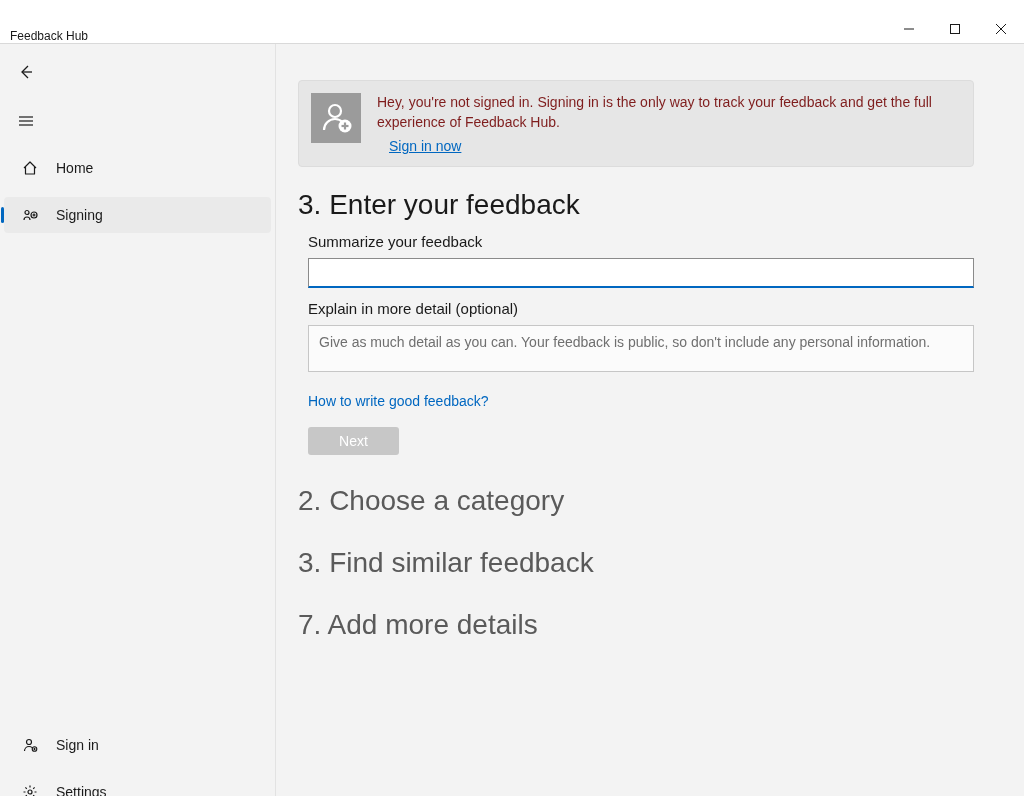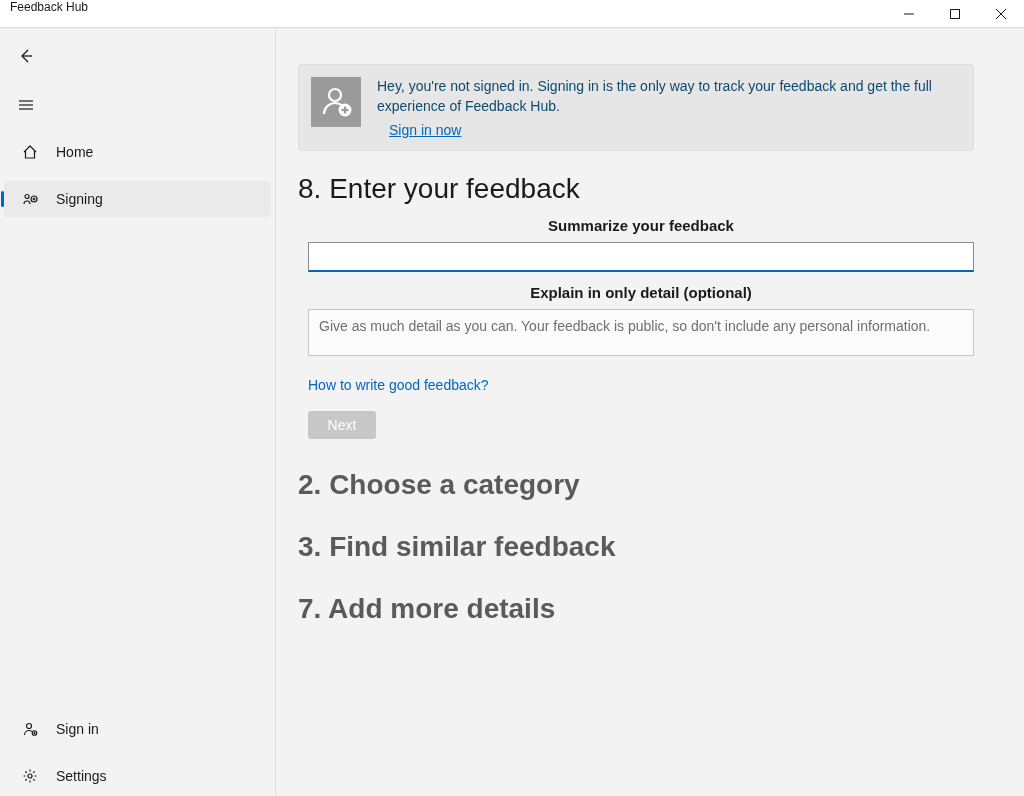--- a/index.html
+++ b/index.html
@@ -7,24 +7,24 @@
     margin: 0; padding: 0;
     width: 1024px; height: 796px;
     font-family: "Segoe UI", -apple-system, BlinkMacSystemFont, sans-serif;
     font-size: 14px;
     color: #1a1a1a;
     background: #ffffff;
     overflow: hidden;
   }
   
   .titlebar {
-    height: 28px;
+    height: 44px;
     border-bottom: 1px solid #d9d9d9;
     display: flex;
-    align-items: flex-start;
+    align-items: flex-end;
     background: #ffffff;
   }
   .titlebar .title {
     padding-left: 10px;
     font-size: 12px;
     color: #1a1a1a;
     flex: 0 0 auto;
   }
   .titlebar .spacer { flex: 1; }
   .win-ctrl {
@@ -106,43 +106,42 @@
     align-items: flex-start;
     margin-bottom: 22px;
   }
   .banner-icon {
     width: 50px; height: 50px;
     background: #9b9b9b;
     display:flex; align-items:center; justify-content:center;
     flex: 0 0 auto;
   }
   .banner-icon svg { width: 36px; height: 36px; }
-  .banner-text { font-size: 14px; line-height: 1.4; color: #0c4a6e; }
+  .banner-text { font-size: 14px; line-height: 1.4; color: #7f1d1d; }
   .banner-link {
     color: #0067c0;
     text-decoration: underline;
     display: inline-block;
     margin-top: 6px;
     padding-left: 12px;
   }
 
   h1.step {
     font-weight: 400;
     font-size: 28px;
     margin: 16px 0 10px 0;
     color: #1a1a1a;
   }
-  h1.step.muted { color: #5a5a5a; margin-top: 30px; font-weight: bold; }
+  h1.step.muted { color: #5a5a5a; margin-top: 30px; }
 
   .form-block { padding-left: 10px; }
   .field-label {
-    font-weight: 700;
+    font-weight: 400;
     font-size: 15px;
     margin: 12px 0 8px 0;
-    text-align: center;
   }
   .summary-input {
     width: 100%;
     height: 30px;
     border: 1px solid #8a8a8a;
     border-bottom: 2px solid #0067c0;
     background: #ffffff;
     font-size: 14px;
     padding: 4px 8px;
     font-family: inherit;
@@ -163,21 +162,21 @@
   .detail-input::placeholder { color: #6f6f6f; }
   .help-link {
     color: #0067c0;
     font-size: 14px;
     display: inline-block;
     margin: 18px 0 0 0;
     text-decoration: none;
   }
   .next-btn {
     margin-top: 18px;
-    width: 68px;
+    width: 91px;
     height: 28px;
     background: #c7c7c7;
     color: #ffffff;
     border: none;
     border-radius: 3px;
     font-size: 14px;
     font-family: inherit;
   }
 </style>
 </head>
@@ -284,27 +283,27 @@
           <line x1="27" y1="22.5" x2="27" y2="29.5" stroke="#9b9b9b" stroke-width="2.2"></line>
           <line x1="23.5" y1="26" x2="30.5" y2="26" stroke="#9b9b9b" stroke-width="2.2"></line>
         </svg>
       </div>
       <div>
         <div class="banner-text">Hey, you're not signed in. Signing in is the only way to track your feedback and get the full experience of Feedback Hub.</div>
         <a href="#" class="banner-link">Sign in now</a>
       </div>
     </div>
 
-    <h1 class="step">8. Enter your feedback</h1>
+    <h1 class="step">3. Enter your feedback</h1>
 
     <div class="form-block">
       <div class="field-label">Summarize your feedback</div>
       <input type="text" class="summary-input" value="" style="">
 
-      <div class="field-label">Explain in only detail (optional)</div>
+      <div class="field-label">Explain in more detail (optional)</div>
       <textarea class="detail-input" placeholder="Give as much detail as you can. Your feedback is public, so don't include any personal information." style=""></textarea>
 
       <a href="#" class="help-link">How to write good feedback?</a>
       <div>
         <button class="next-btn" disabled="">Next</button>
       </div>
     </div>
 
     <h1 class="step muted">2. Choose a category</h1>
     <h1 class="step muted">3. Find similar feedback</h1>

